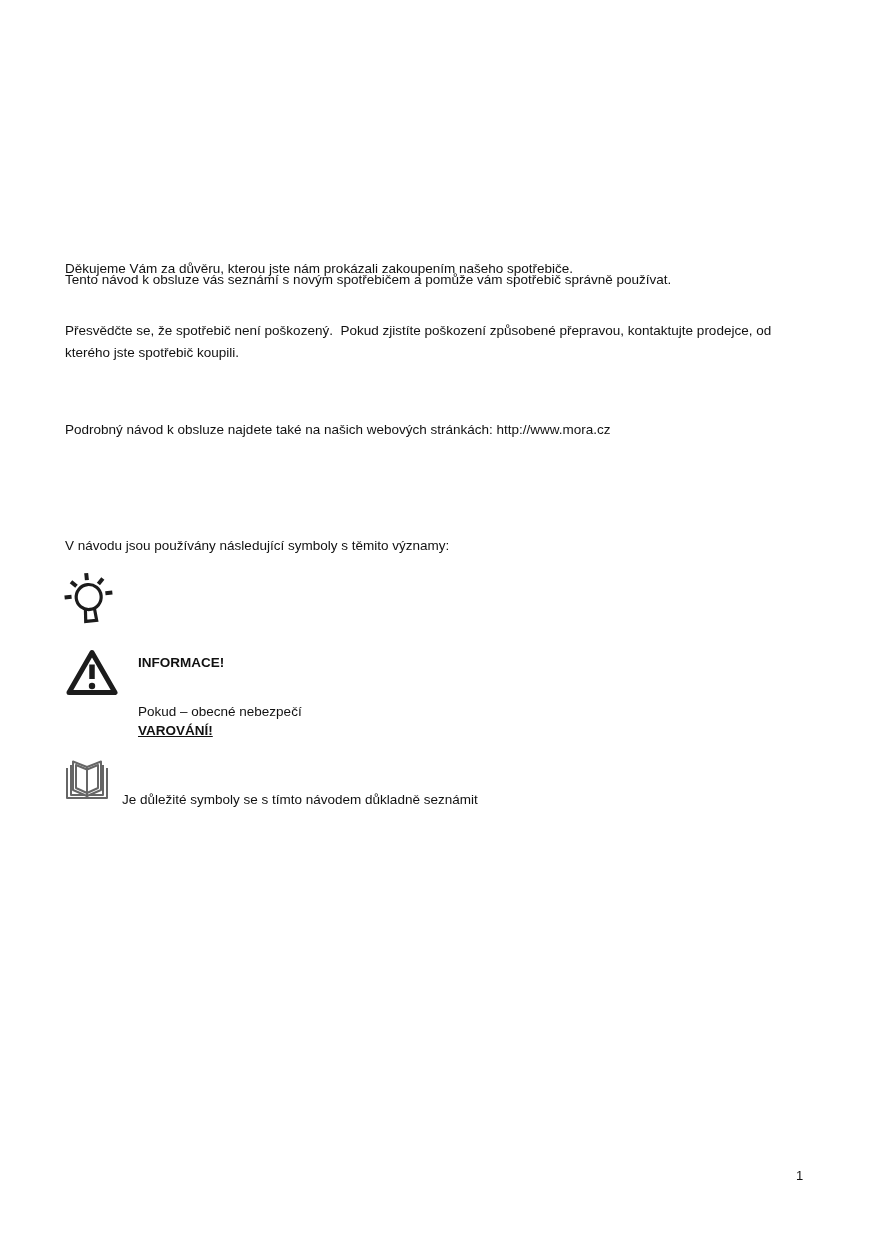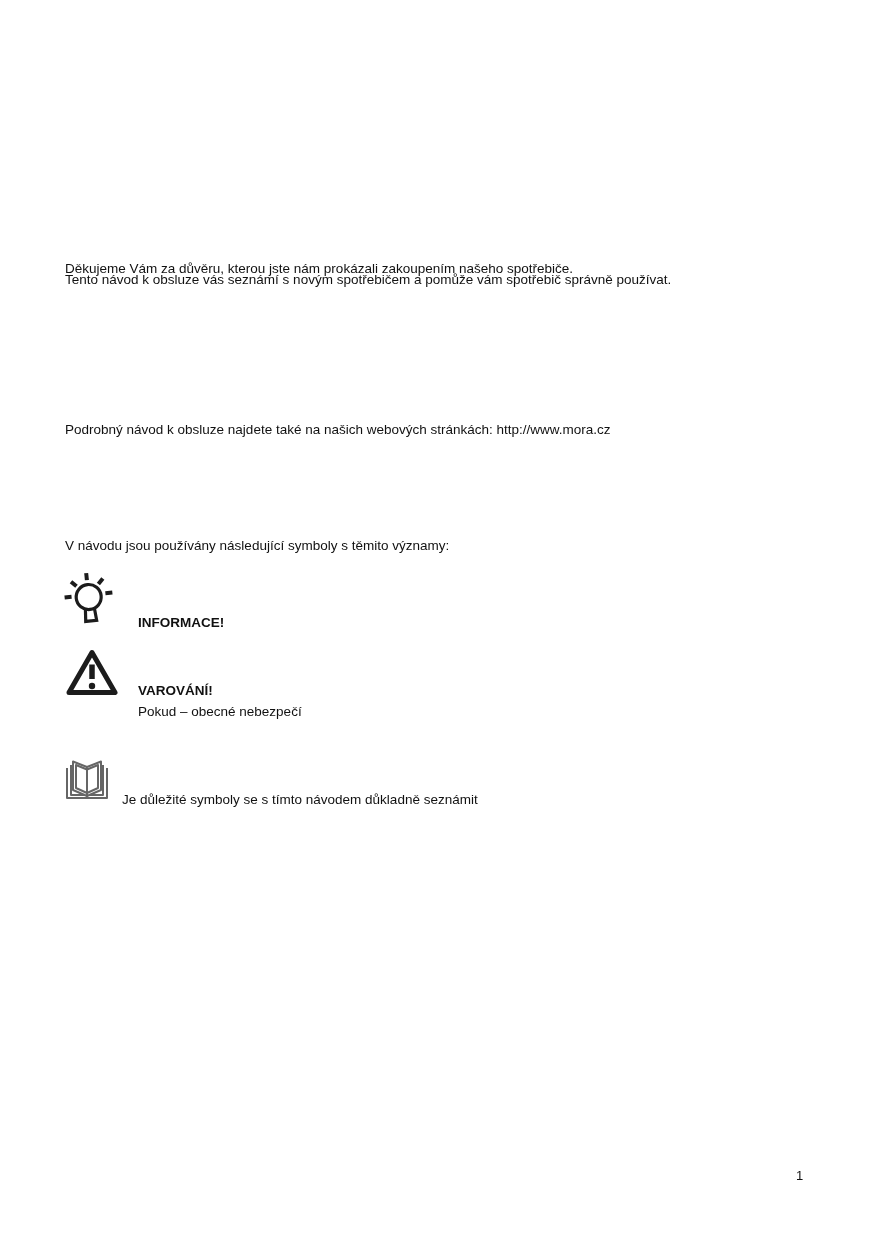--- a/index.html
+++ b/index.html
@@ -10,33 +10,34 @@
     height: 1240px;
     background: #ffffff;
     font-family: "Liberation Sans", sans-serif;
     color: #111111;
     font-size: 13.5px;
     line-height: 22px;
     overflow: hidden;
   }
   .abs { position: absolute; }
   .para { width: 752px; white-space: pre-wrap; }
-  .sym-title { font-weight: bold; }
+  .sym-title { font-weight: bold; margin-top: 40px; }
   .icon-box { display: block; }
   .page-number { font-size: 13px; }
 </style>
 </head>
 <body>
 
 <div class="page">
 
   <div class="abs para" style="left:65px; top:218px;margin-top:40px;">Děkujeme Vám za důvěru, kterou jste nám prokázali zakoupením našeho spotřebiče.</div>
 
   <div class="abs para" style="left:65px; top:269px;">Tento návod k obsluze vás seznámí s novým spotřebičem a pomůže vám spotřebič správně používat.</div>
 
+  <div class="abs para" style="left:65px; top:320px;">Přesvědčte se, že spotřebič není poškozený.  Pokud zjistíte poškození způsobené přepravou, kontaktujte prodejce, od kterého jste spotřebič koupili.</div>
 
   <div class="abs para" style="left:65px; top:535px;">V návodu jsou používány následující symboly s těmito významy:</div>
 
   <div class="abs para" style="left:65px; top:419px;">Podrobný návod k obsluze najdete také na našich webových stránkách: http://www.mora.cz</div>
 
   <span class="abs icon-box" style="left:62px; top:570px;">
     <svg width="54" height="60" viewBox="0 0 54 60" style="transform:rotate(-6deg);">
       <g fill="none" stroke="#1c1c1c" stroke-width="3.2">
         <circle cx="27" cy="27" r="12.5"></circle>
         <path d="M22.5 38.5 L21.5 51 L32.5 51 L31.5 38.5"></path>
@@ -52,21 +53,21 @@
   </span>
   <div class="abs sym-title" style="left:138px; top:612px;">INFORMACE!</div>
 
   <span class="abs icon-box" style="left:65px; top:648px;">
     <svg width="54" height="50" viewBox="0 0 54 50">
       <path d="M27 4.5 L50 44.5 L4 44.5 Z" fill="none" stroke="#1c1c1c" stroke-width="5" stroke-linejoin="round"></path>
       <path d="M27 16.5 L27 31" stroke="#1c1c1c" stroke-width="5.5" stroke-linecap="butt"></path>
       <circle cx="27" cy="38" r="3.2" fill="#1c1c1c"></circle>
     </svg>
   </span>
-  <div class="abs sym-title" style="left:138px; top:680px;">VAROVÁNÍ!</div>
+  <div class="abs sym-title" style="left:138px; top:680px;text-decoration:underline;">VAROVÁNÍ!</div>
   <div class="abs" style="left:138px; top:701px;">Pokud – obecné nebezpečí</div>
 
   <span class="abs icon-box" style="left:63px; top:756px;">
     <svg width="48" height="46" viewBox="0 0 48 46">
       <g fill="#ffffff" stroke="#666666" stroke-width="2" stroke-linejoin="round">
         <path d="M4 12 L4 42 L44 42 L44 12"></path>
         <path d="M8 9 L8 39 L40 39 L40 9"></path>
         <path d="M24 11 L10 5.5 L10 34 L24 40 Z"></path>
         <path d="M24 11 L38 5.5 L38 34 L24 40 Z"></path>
         <path d="M24 13.5 L13 9 L13 32 L24 37 Z"></path>

